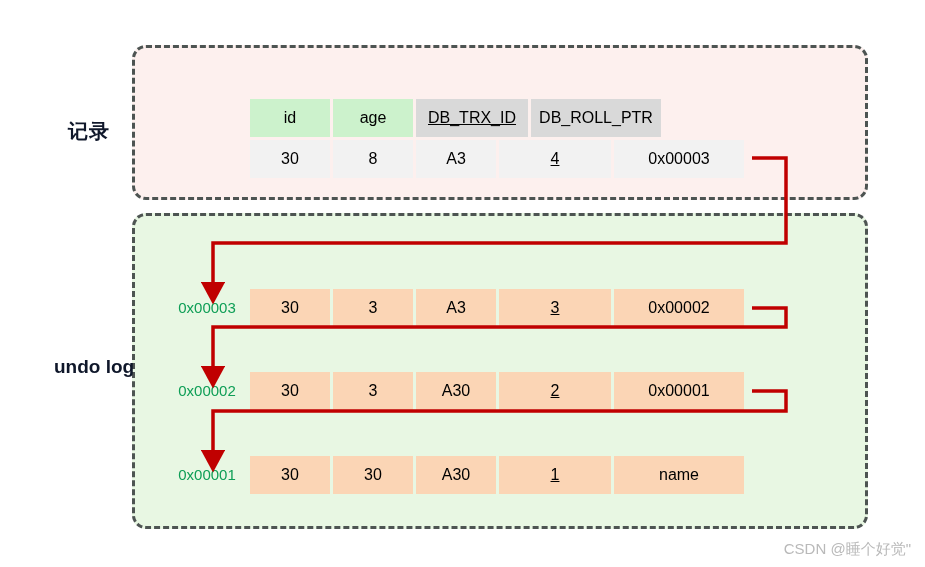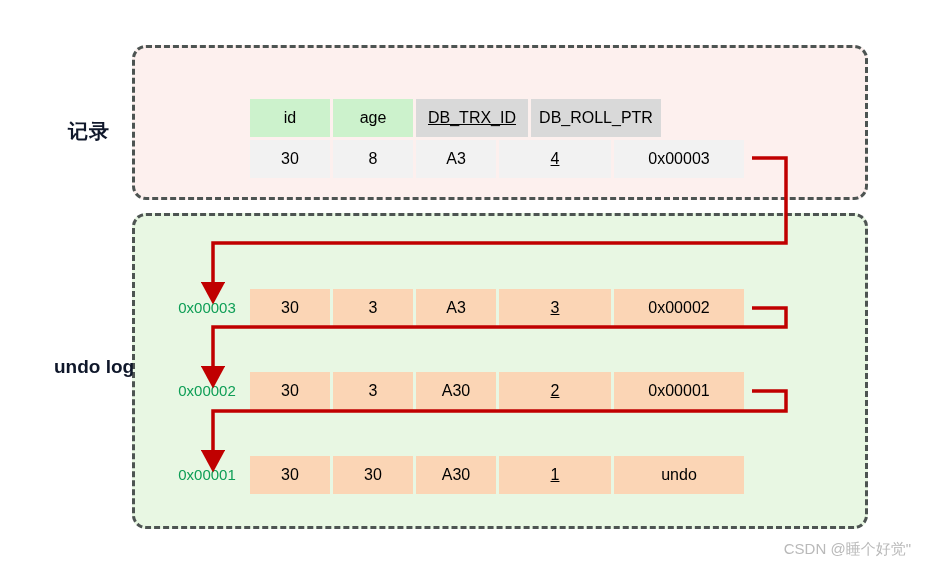--- a/index.html
+++ b/index.html
@@ -184,21 +184,21 @@
     <div class="cell val-peach c-trx">2</div>
     <div class="cell val-peach c-ptr">0x00001</div>
   </div>
 
   <div class="undo-ptr-label" id="undo-label-2">0x00001</div>
   <div class="undo-row" id="undo-row-2">
     <div class="cell val-peach c-id">30</div>
     <div class="cell val-peach c-age">30</div>
     <div class="cell val-peach c-name">A30</div>
     <div class="cell val-peach c-trx">1</div>
-    <div class="cell val-peach c-ptr">undo</div>
+    <div class="cell val-peach c-ptr">name</div>
   </div>
 
   <svg id="connectors" viewBox="0 0 925 567">
     <defs>
       <marker id="arrowhead" markerWidth="7" markerHeight="7" refX="1.2" refY="3.5" orient="auto" markerUnits="strokeWidth">
         <polygon points="0,0 6.5,3.5 0,7" fill="#c00000"></polygon>
       </marker>
     </defs>
 
     <polyline points="752,158 786,158 786,243 213,243 213,286" fill="none" stroke="#c00000" stroke-width="3.5" marker-end="url(#arrowhead)"></polyline>

